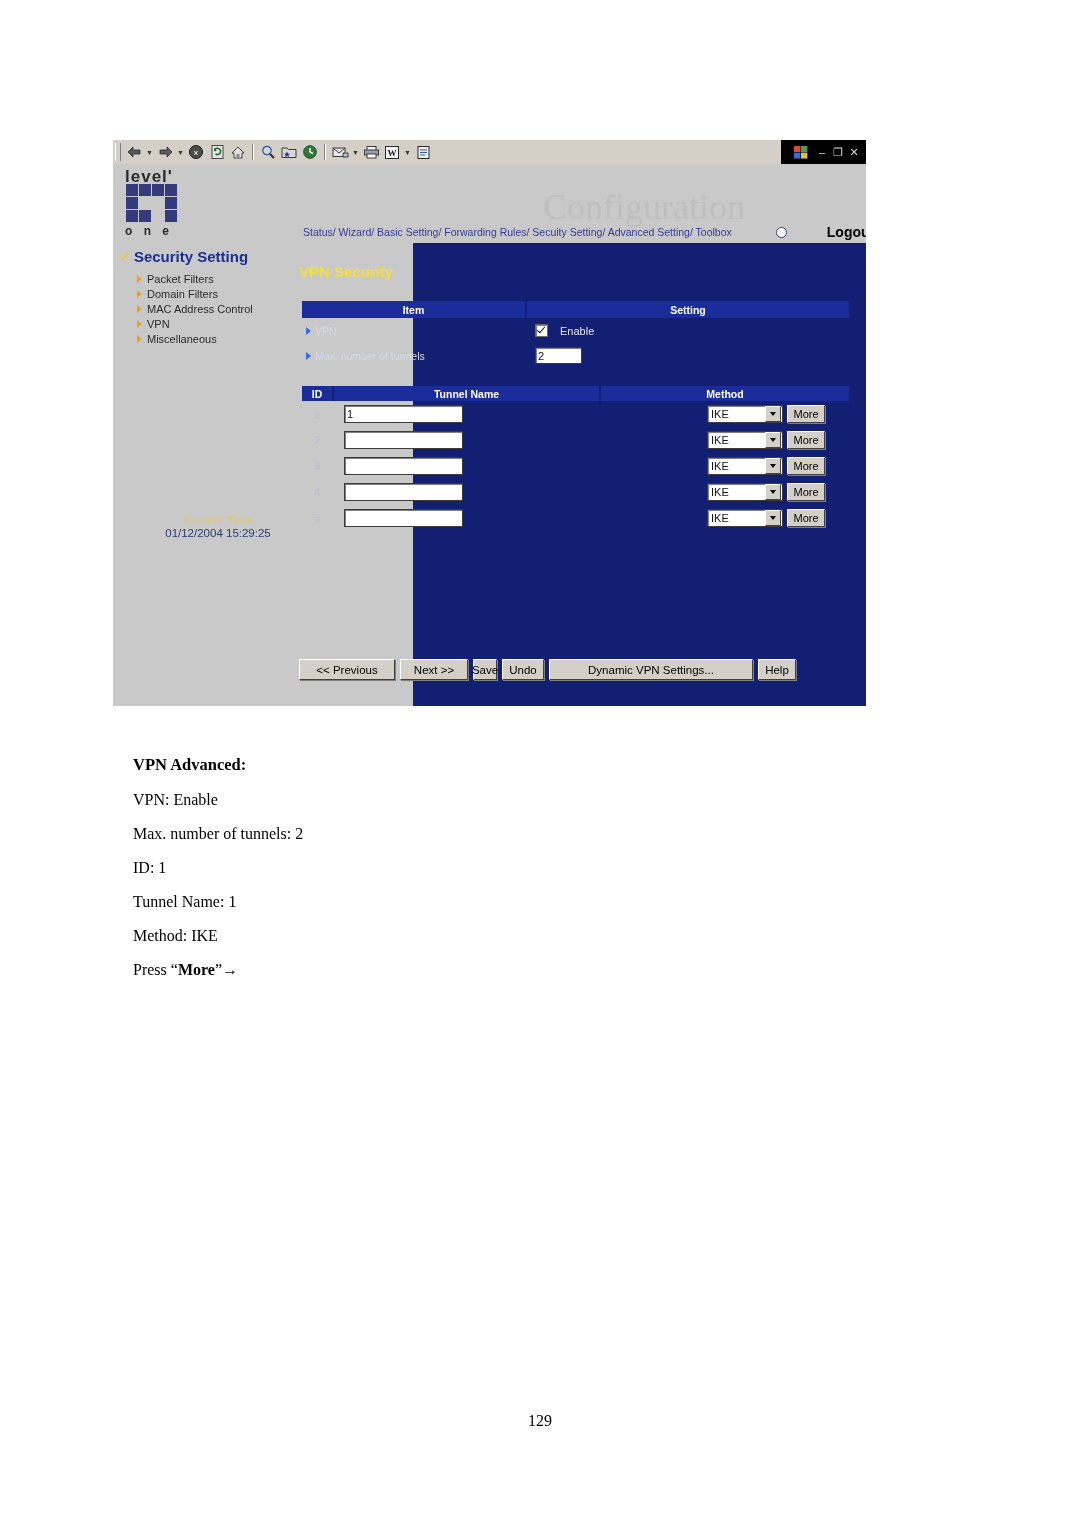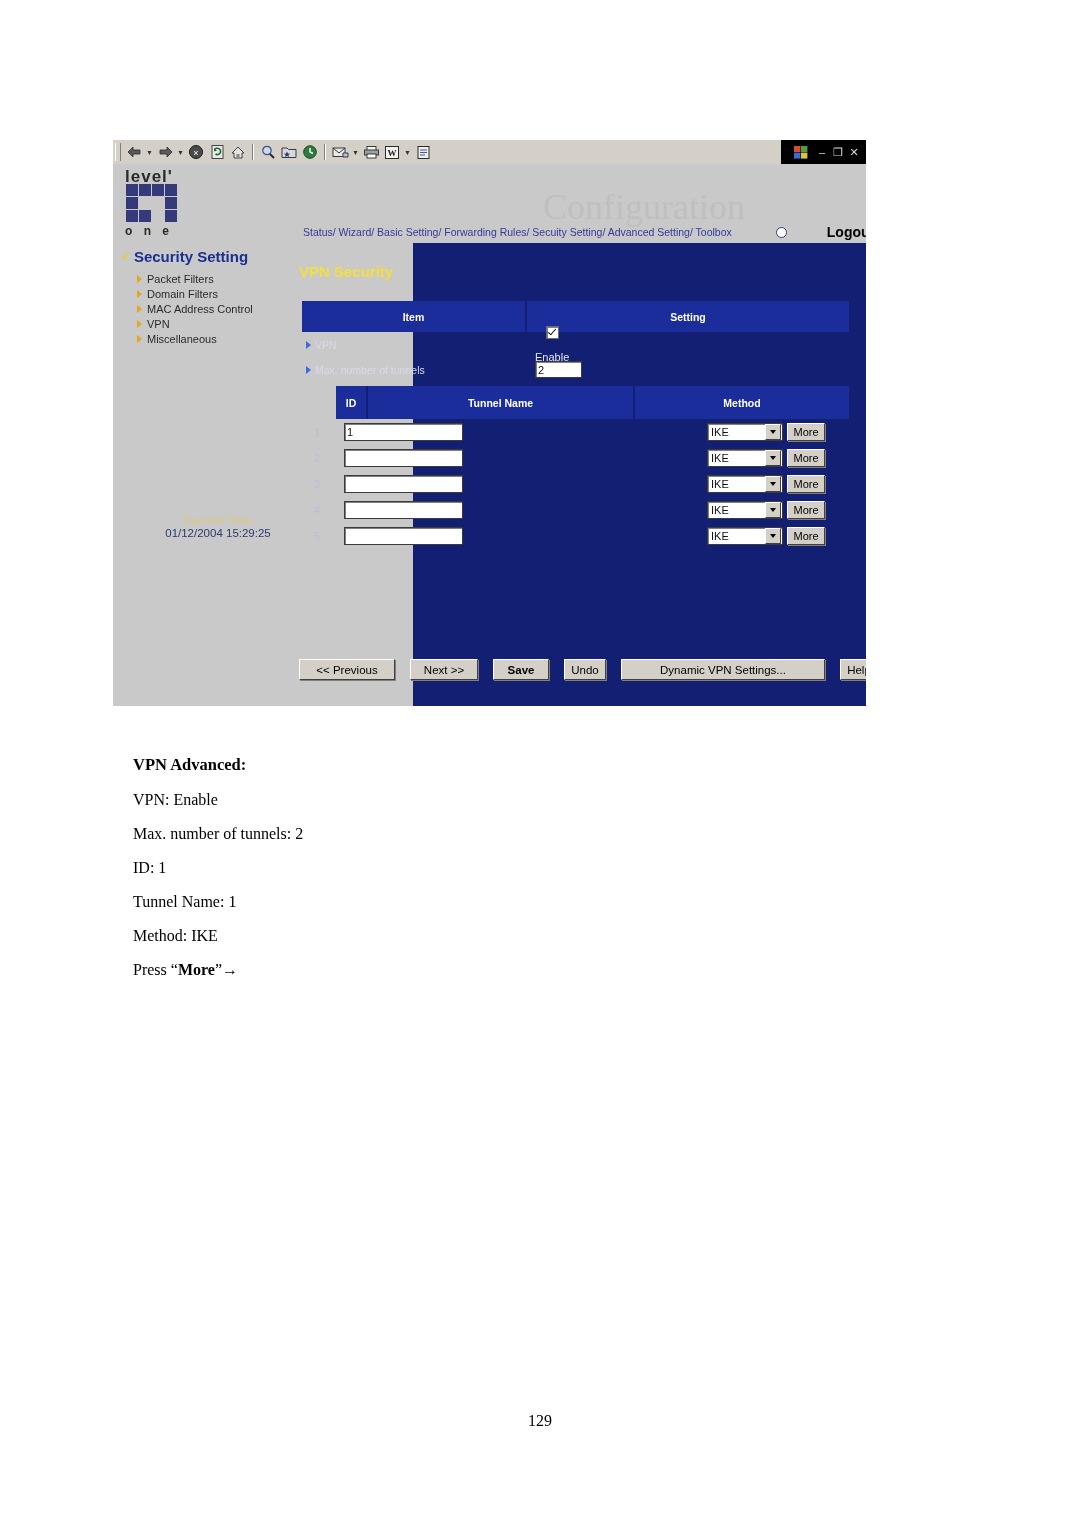--- a/index.html
+++ b/index.html
@@ -107,57 +107,57 @@
   .curtime .t2{font-family:"Liberation Sans",sans-serif;font-size:11.5px;color:#2b3a6f;margin-top:1px;}
 
   
   .content{position:absolute;left:186px;top:0;width:567px;height:463px;z-index:6;}
   .pg-title{
     position:absolute;left:0px;top:20px;
     font-family:"Liberation Sans",sans-serif;font-size:15px;font-weight:bold;color:#f4e03c;
   }
 
   .tbl{position:absolute;left:3px;top:58px;width:547px;}
-  .thead{display:flex;height:31px;}
+  .thead{display:flex;height:17px;}
   .th{
     background:#1b2d9b;color:#fff;font-family:"Liberation Sans",sans-serif;
     font-size:10.5px;font-weight:bold;display:flex;align-items:center;justify-content:center;
     border-right:2px solid #121f72;
   }
   .th:last-child{border-right:none;}
   .row{display:flex;align-items:center;height:25px;}
   .cell-item{width:223px;display:flex;align-items:center;gap:4px;padding-left:4px;}
   .cell-item .tri{
     width:0;height:0;border-left:5px solid #3c6ae0;
     border-top:4px solid transparent;border-bottom:4px solid transparent;
   }
   .cell-item .lbl{font-family:"Liberation Sans",sans-serif;font-size:10.5px;color:#d7dbe8;}
   .cell-set{flex:1;display:flex;align-items:center;padding-left:6px;gap:6px;}
-  .cbrow{display:flex;align-items:center;gap:12px;flex-direction:column;}
+  .cbrow{display:flex;align-items:center;gap:12px;}
   .cb{
     width:11px;height:11px;background:#fff;border:1px solid #6b6b6b;
     box-shadow:inset 1px 1px 0 #808080, inset -1px -1px 0 #fff;
     position:relative;
   }
   .cb:after{
     content:"";position:absolute;left:3px;top:0px;width:3px;height:7px;
     border:solid #000;border-width:0 1.6px 1.6px 0;transform:rotate(42deg);
   }
   .cb-lbl{font-family:"Liberation Sans",sans-serif;font-size:11px;color:#e4e7f0;}
   .txtin{
     background:#fff;border:1px solid #3b3b3b;
     box-shadow:inset 1px 1px 0 #7f7f7f;
     font-family:"Liberation Sans",sans-serif;font-size:11px;color:#111;
     padding:1px 2px;box-sizing:border-box;
   }
   .in-tunnels{width:47px;height:17px;}
 
   
   .tbl2{position:absolute;left:3px;top:143px;width:547px;}
-  .t2head{display:flex;height:33px;margin-left:34px;}
+  .t2head{display:flex;height:15px;}
   .t2row{display:flex;align-items:center;height:26px;}
   .c-id{width:30px;text-align:center;font-family:"Liberation Sans",sans-serif;font-size:11px;color:#b9bfd4;}
   .c-name{width:265px;display:flex;align-items:center;padding-left:12px;}
   .in-name{width:119px;height:18px;}
   .c-method{flex:1;display:flex;align-items:center;gap:4px;padding-left:98px;}
   .sel{
     width:76px;height:18px;background:#fff;border:1px solid #3b3b3b;
     box-shadow:inset 1px 1px 0 #7f7f7f;
     display:flex;align-items:center;justify-content:space-between;
     font-family:"Liberation Sans",sans-serif;font-size:11px;color:#111;
@@ -175,25 +175,25 @@
   .btn{
     background:#d4d0c8;color:#000;
     border:1px solid #fff;border-right-color:#404040;border-bottom-color:#404040;
     box-shadow:1px 1px 0 #808080;
     font-family:"Liberation Sans",sans-serif;font-size:11px;
     height:18px;display:flex;align-items:center;justify-content:center;
     padding:0 6px;box-sizing:border-box;white-space:nowrap;
   }
   .btn-more{width:38px;padding:0;}
 
-  .btnrow{position:absolute;left:186px;top:416px;display:flex;align-items:center;gap:15px;z-index:7;}
+  .btnrow{position:absolute;left:186px;top:416px;display:flex;align-items:center;gap:5px;z-index:7;}
   .btnrow .btn{height:21px;font-size:11.5px;}
   .b-prev{width:96px;}
   .b-next{width:68px;}
-  .b-save{width:56px;font-weight:bold;}
+  .b-save{width:24px;}
   .b-undo{width:42px;}
   .b-dyn{width:204px;}
   .b-help{width:38px;}
 
   
   .doc{position:absolute;left:133px;top:755px;width:700px;font-family:"Liberation Serif",serif;}
   .doc h3{font-size:16.5px;font-weight:bold;color:#000;margin:0 0 16px 0;}
   .doc p{font-size:16px;color:#000;margin:0 0 16px 0;}
   .doc p.press{font-weight:normal;}
   .doc p.press b{font-weight:bold;}

